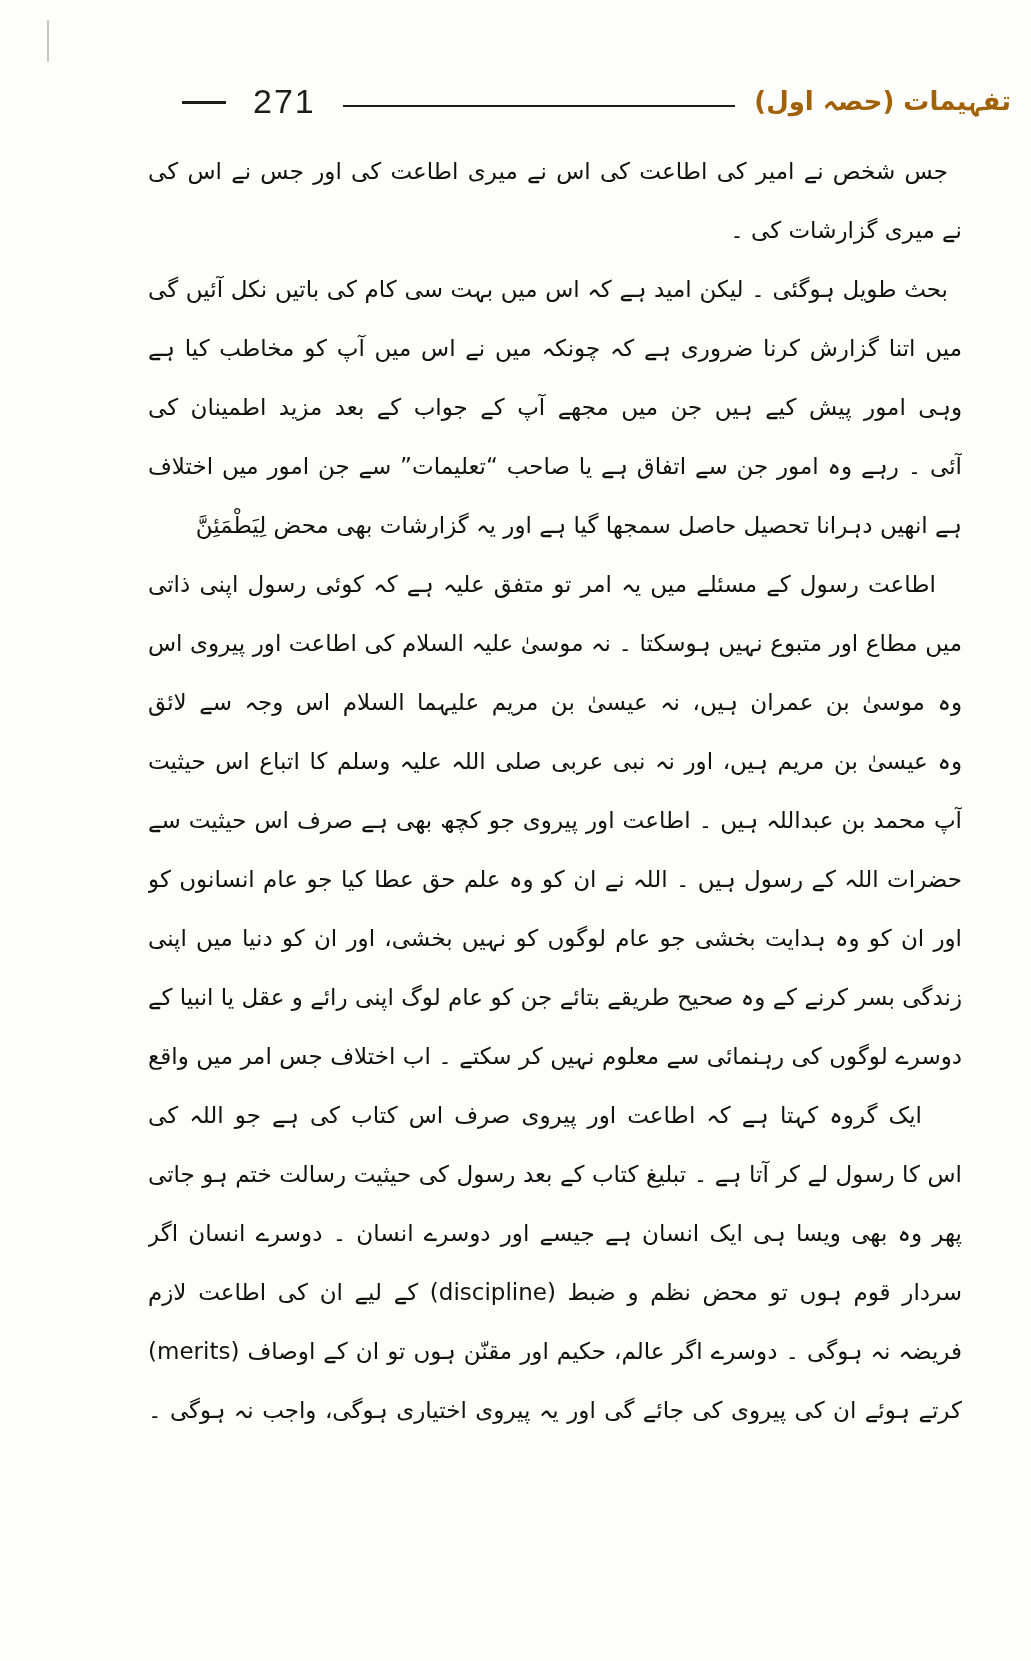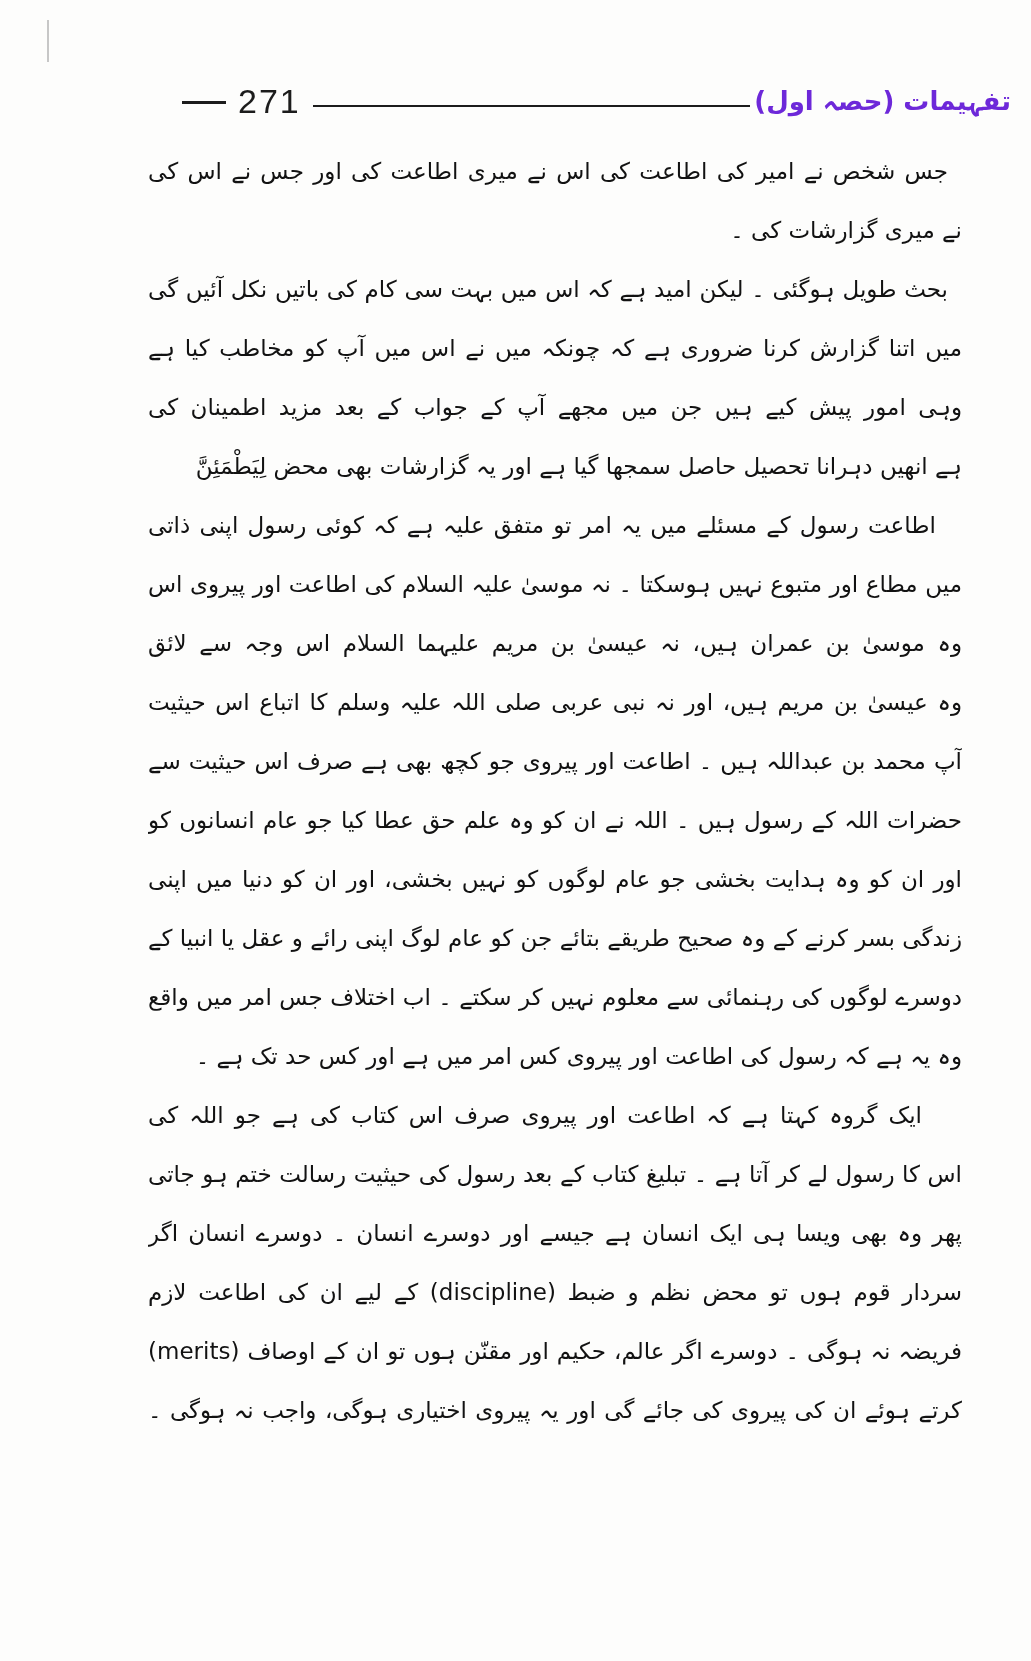--- a/index.html
+++ b/index.html
@@ -12,33 +12,33 @@
     color:#141414;
   }
   
   .scan-mark {
     position:absolute; left:47px; top:20px;
     width:2px; height:42px; background:#9a9a9a; opacity:.55;
   }
   
   .header {
     position:absolute; top:80px; left:182px; right:18px;
-    display:flex; align-items:center; gap:4px;
+    display:flex; align-items:center; gap:19px;
     height:44px;
   }
   .hdr-dash { width:44px; height:3px; background:#1c1c1c; flex:0 0 auto; }
   .pagenum {
     font-family:"Liberation Sans", sans-serif;
     font-size:34px; line-height:1; letter-spacing:2px;
     color:#1c1c1c; padding:0 8px 2px 8px; flex:0 0 auto;
   }
   .hdr-rule { flex:1 1 auto; height:2px; background:#1c1c1c; margin-top:8px; }
   .hdr-title {
     direction:rtl; unicode-bidi:plaintext;
-    font-size:26px; font-weight:bold; color:#6d28d9;
+    font-size:26px; font-weight:bold; color:#a16207;
     flex:0 0 auto; padding-right:2px; line-height:1.3;
   }
   
   .body-text {
     position:absolute; top:142px; left:148px; width:814px;
     direction:rtl;
     font-size:23px; line-height:59px;
     color:#121212;
   }
   .ln {
@@ -65,31 +65,31 @@
     <span class="hdr-rule"></span>
     <span class="hdr-title">تفہیمات (حصہ اول)</span>
   </div>
 
   <div class="body-text">
     <div class="ln i1">جس شخص نے امیر کی اطاعت کی اس نے میری اطاعت کی اور جس نے اس کی نافرمانی کی اس</div>
     <div class="ln short">نے میری گزارشات کی ۔</div>
     <div class="ln i1">بحث طویل ہوگئی ۔ لیکن امید ہے کہ اس میں بہت سی کام کی باتیں نکل آئیں گی اخیر</div>
     <div class="ln">میں اتنا گزارش کرنا ضروری ہے کہ چونکہ میں نے اس میں آپ کو مخاطب کیا ہے اس لیے</div>
     <div class="ln">وہی امور پیش کیے ہیں جن میں مجھے آپ کے جواب کے بعد مزید اطمینان کی ضرورت نظر</div>
+    <div class="ln">آئی ۔ رہے وہ امور جن سے اتفاق ہے یا صاحب “تعلیمات” سے جن امور میں اختلاف</div>
     <div class="ln short">ہے انھیں دہرانا تحصیل حاصل سمجھا گیا ہے اور یہ گزارشات بھی محض لِیَطْمَئِنَّ قلبی ہیں ۔</div>
     <div class="ln i2">اطاعت رسول کے مسئلے میں یہ امر تو متفق علیہ ہے کہ کوئی رسول اپنی ذاتی حیثیت</div>
     <div class="ln">میں مطاع اور متبوع نہیں ہوسکتا ۔ نہ موسیٰ علیہ السلام کی اطاعت اور پیروی اس بنا پر ہے کہ</div>
     <div class="ln">وہ موسیٰ بن عمران ہیں، نہ عیسیٰ بن مریم علیہما السلام اس وجہ سے لائق اطاعت و اتباع ہیں کہ</div>
     <div class="ln">وہ عیسیٰ بن مریم ہیں، اور نہ نبی عربی صلی اللہ علیہ وسلم کا اتباع اس حیثیت سے لازم ہے کہ</div>
     <div class="ln">آپ محمد بن عبداللہ ہیں ۔ اطاعت اور پیروی جو کچھ بھی ہے صرف اس حیثیت سے ہے کہ یہ</div>
     <div class="ln">حضرات اللہ کے رسول ہیں ۔ اللہ نے ان کو وہ علم حق عطا کیا جو عام انسانوں کو عطا نہیں کیا،</div>
     <div class="ln">اور ان کو وہ ہدایت بخشی جو عام لوگوں کو نہیں بخشی، اور ان کو دنیا میں اپنی رضا کے مطابق</div>
     <div class="ln">زندگی بسر کرنے کے وہ صحیح طریقے بتائے جن کو عام لوگ اپنی رائے و عقل یا انبیا کے سوا</div>
     <div class="ln">دوسرے لوگوں کی رہنمائی سے معلوم نہیں کر سکتے ۔ اب اختلاف جس امر میں واقع ہوتا ہے</div>
-    <div class="ln short">وہ یہ ہے کہ رسول کی اطاعت اور پیروی کس امر میں ہے اور کس حد تک ہے ۔</div>
     <div class="ln i3">ایک گروہ کہتا ہے کہ اطاعت اور پیروی صرف اس کتاب کی ہے جو اللہ کی طرف سے</div>
     <div class="ln">اس کا رسول لے کر آتا ہے ۔ تبلیغ کتاب کے بعد رسول کی حیثیت رسالت ختم ہو جاتی ہے ۔</div>
     <div class="ln">پھر وہ بھی ویسا ہی ایک انسان ہے جیسے اور دوسرے انسان ۔ دوسرے انسان اگر امیر اور</div>
     <div class="ln">سردار قوم ہوں تو محض نظم و ضبط (discipline) کے لیے ان کی اطاعت لازم ہوگی ۔ مگر مذہبی</div>
     <div class="ln">فریضہ نہ ہوگی ۔ دوسرے اگر عالم، حکیم اور مقنّن ہوں تو ان کے اوصاف (merits) کا لحاظ</div>
     <div class="ln">کرتے ہوئے ان کی پیروی کی جائے گی اور یہ پیروی اختیاری ہوگی، واجب نہ ہوگی ۔ یہی</div>
   </div>
 
 </div>
 

